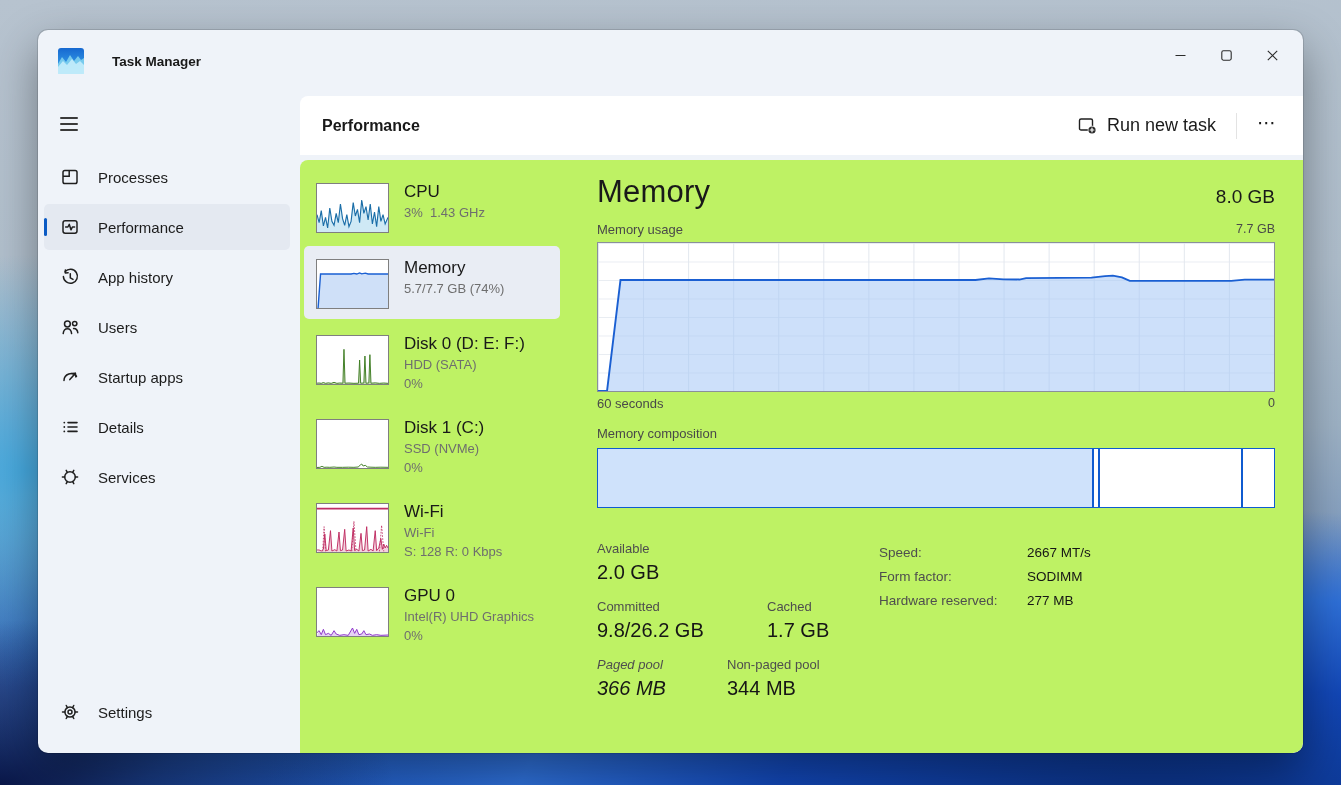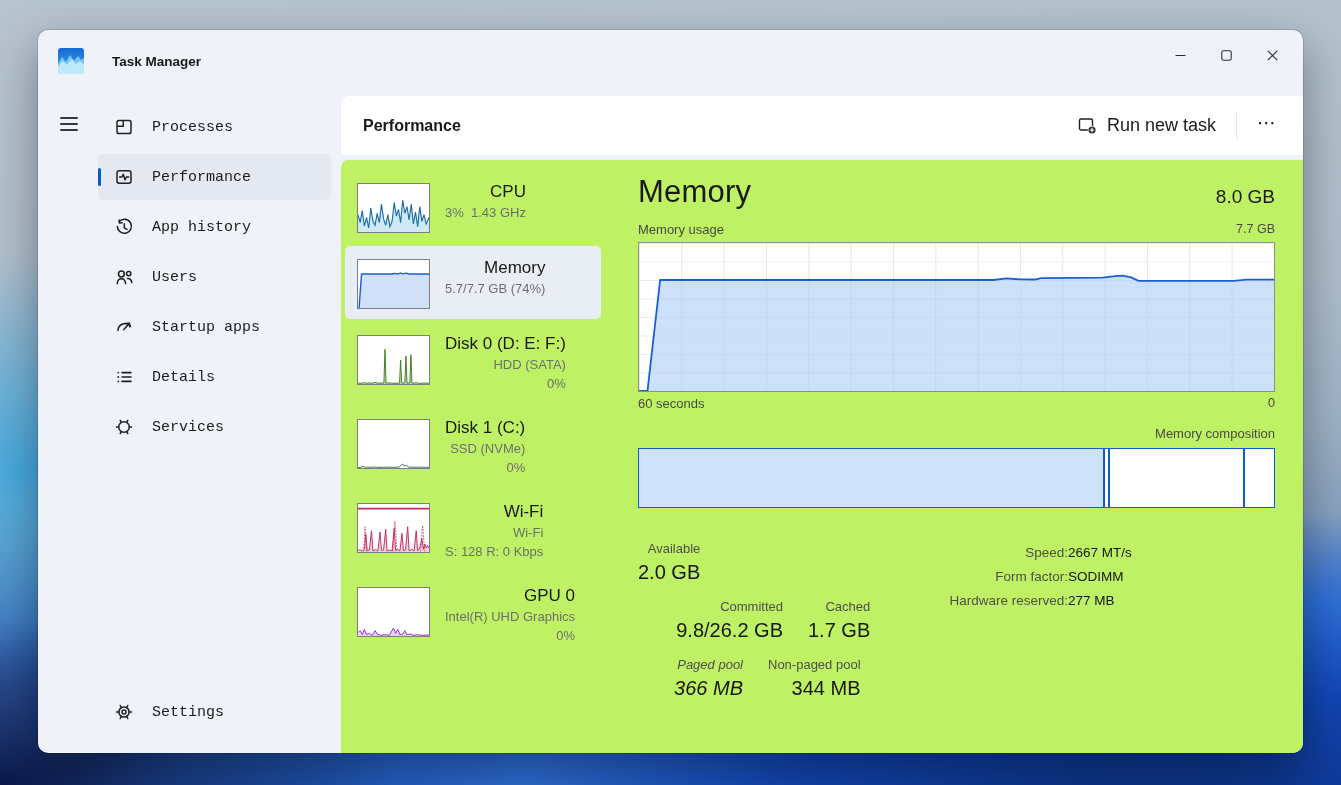--- a/index.html
+++ b/index.html
@@ -12,40 +12,39 @@
   
   .desktop {
     position:absolute; inset:0;
     background:
       radial-gradient(42% 30% at 0% 100%, #0a1748 0%, rgba(10,23,72,0) 70%),
       radial-gradient(95% 55% at 86% 103%, #0a2f7e 0%, #1246b4 30%, #2e6fd6 50%, rgba(46,111,214,0) 70%),
       radial-gradient(70% 42% at 38% 106%, #0b3b9e 0%, #2e6fd6 42%, rgba(46,111,214,0) 66%),
       radial-gradient(34% 46% at 2% 60%, rgba(64,168,224,0.95) 0%, rgba(64,168,224,0) 60%),
       radial-gradient(50% 36% at 12% 84%, #1149b0 0%, rgba(17,73,176,0) 62%),
       linear-gradient(175deg, #b7c3cf 0%, #aebdcb 42%, #9db1c4 60%, #7e9abd 74%, #4f74b8 88%, #2f57ae 100%);
-    text-align: right;
   }
   
   .window {
     position:absolute; left:38px; top:30px; width:1265px; height:723px;
     background:#eff3f9; border-radius:10px;
     box-shadow:0 18px 45px rgba(0,0,0,.38), 0 0 0 1px rgba(0,0,0,.12);
     overflow:hidden;
   }
   
   .titlebar { height:62px; display:flex; align-items:center; padding-left:20px; position:relative; }
   .app-icon { width:26px; height:26px; display:block; }
   .app-title { margin-left:28px; font-size:13.5px; font-weight:600; color:#191919; }
   .win-controls { position:absolute; right:8px; top:6px; display:flex; }
   .win-btn { width:46px; height:38px; display:flex; align-items:center; justify-content:center; border-radius:5px; cursor:default; }
   .win-btn svg { display:block; }
   
   .winbody { position:absolute; top:62px; left:0; right:0; bottom:0; display:flex; }
   
-  .sidebar { width:303px; flex:none; display:flex; padding:12px 0 14px 0;font-family:Liberation Mono, monospace; }
+  .sidebar { width:262px; flex:none; display:flex; flex-direction:column; padding:12px 0 14px 0; }
   .hamburger { width:40px; height:36px; margin:2px 0 12px 14px; display:flex; flex-direction:column; justify-content:center; gap:4px; padding-left:8px; border-radius:5px; }
   .hamburger span { width:18px; height:2px; background:#3a3a3a; border-radius:1px; }
   .nav { flex:1; display:flex; flex-direction:column; }
   .nav-item {
     position:relative; height:46px; margin:0 10px 4px 6px; display:flex; align-items:center;
     padding-left:16px; border-radius:5px; font-size:15px; color:#1c1c1c;
   }
   .nav-item .icon { width:20px; height:20px; margin-right:18px; flex:none; }
   .nav-item.selected { background:#e4e9f1; }
   .nav-item.selected::before {

